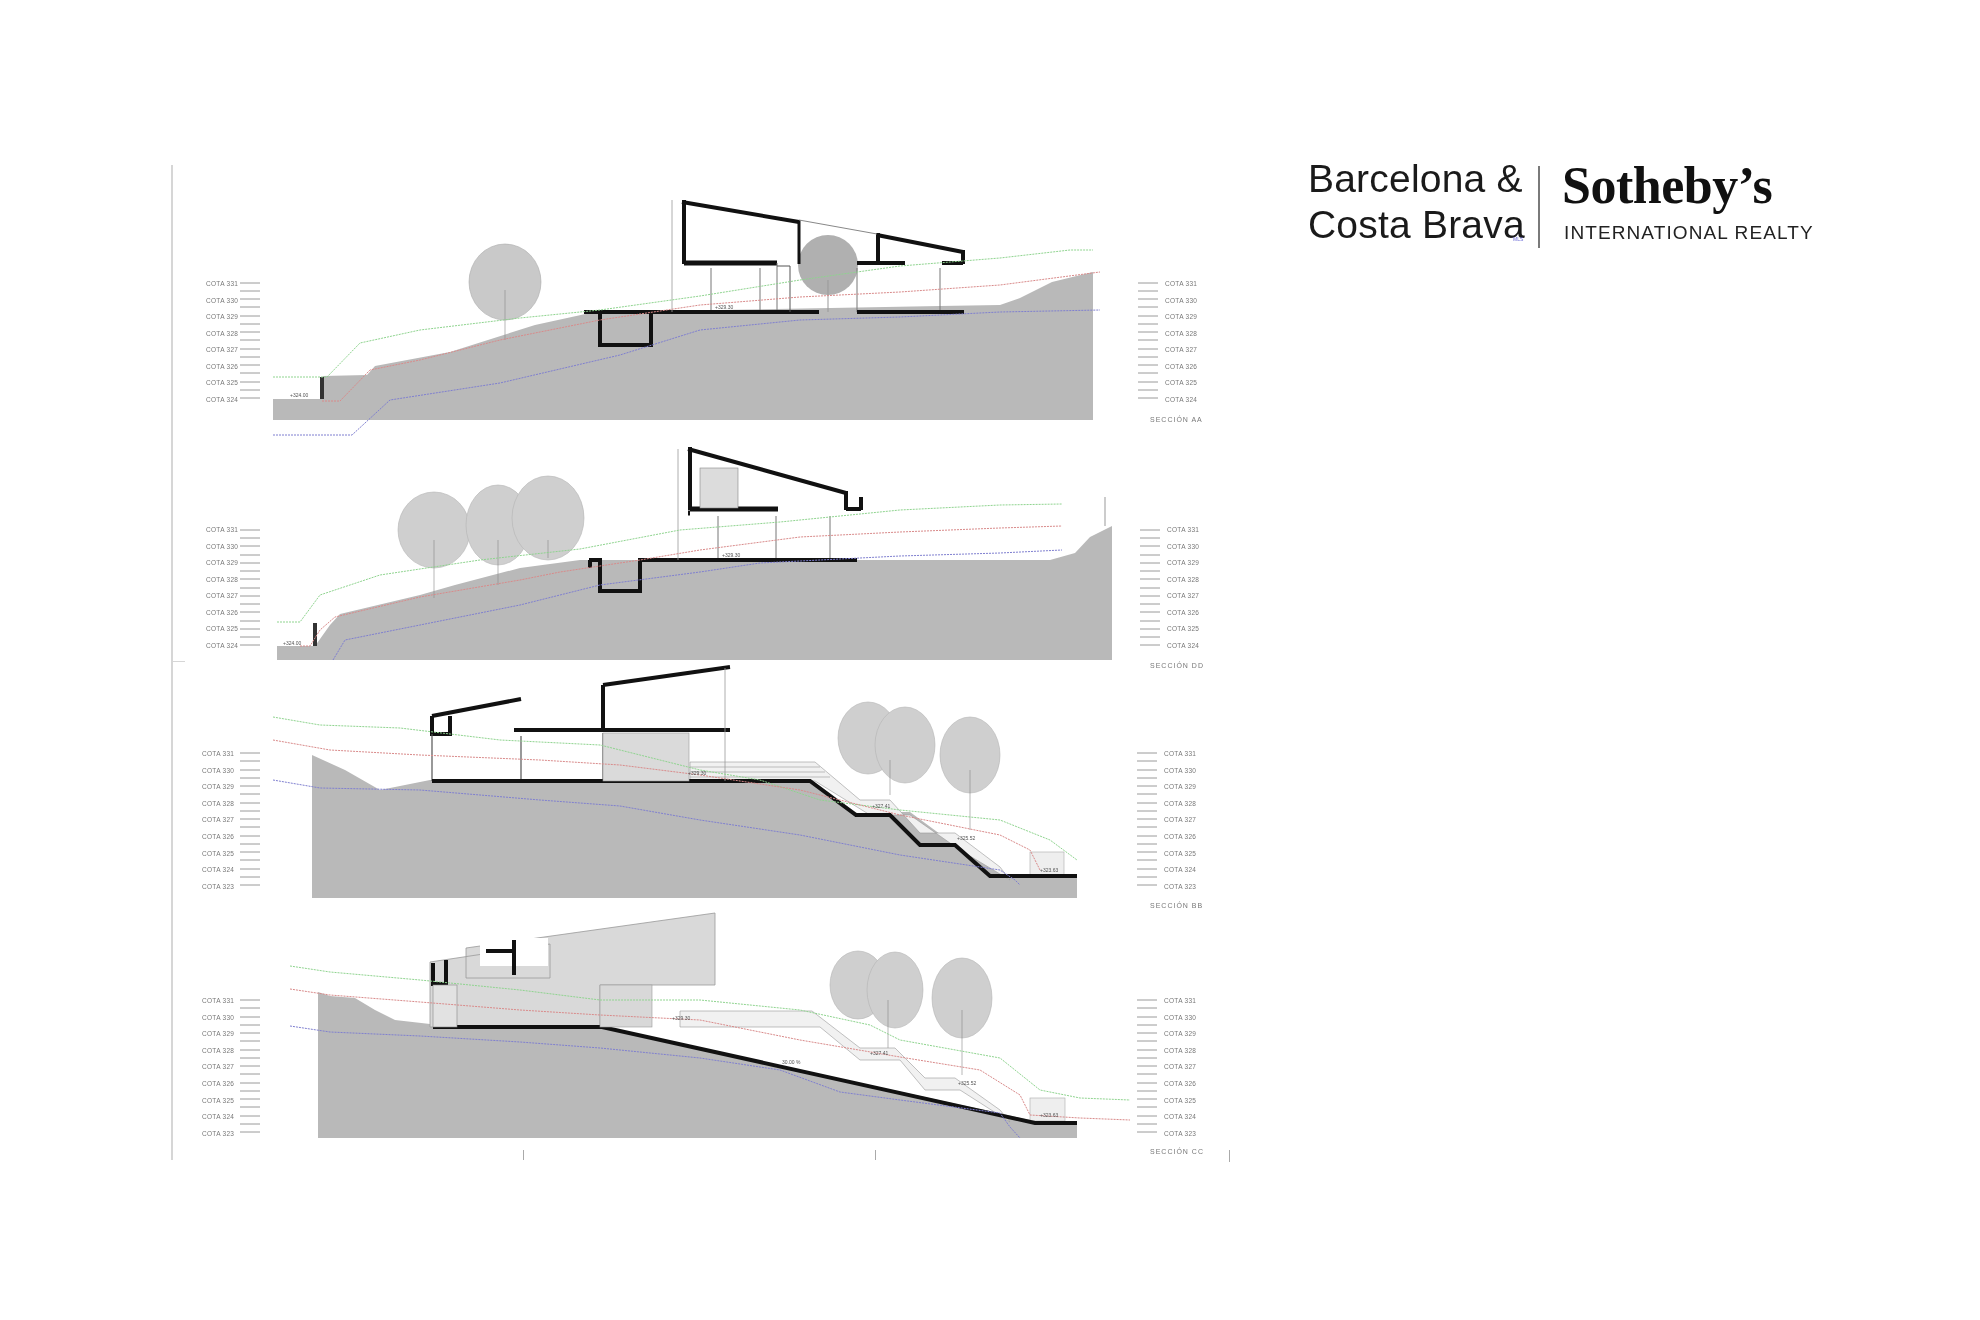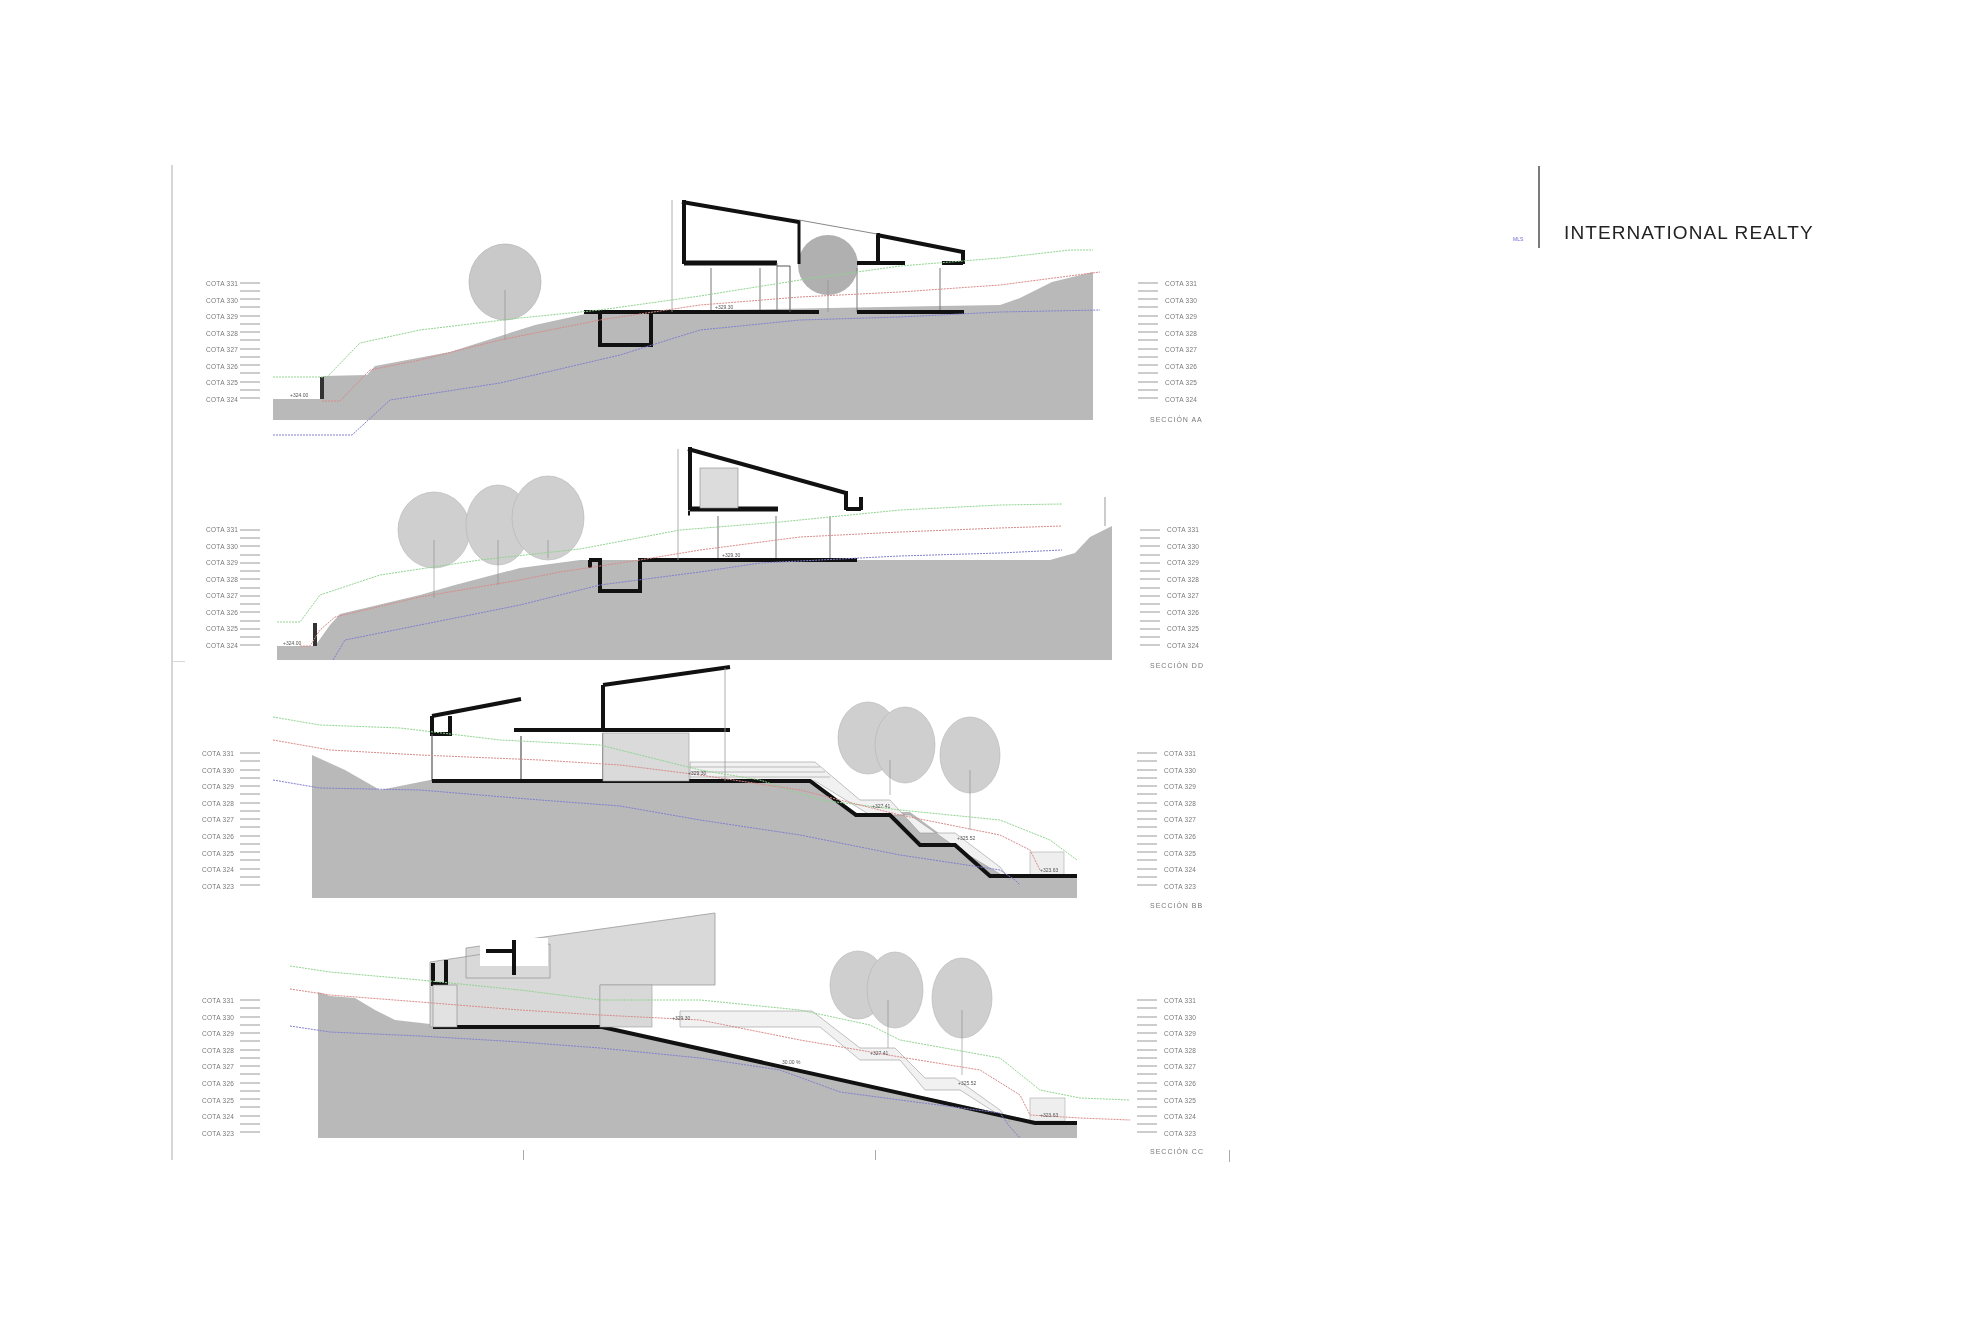--- a/index.html
+++ b/index.html
@@ -24,22 +24,27 @@
 
 <div class="sheet">
 
   <div class="frame-line" style="left:171px;top:165px;width:2px;height:995px;"></div>
   <div class="frame-line" style="left:171px;top:661px;width:14px;height:1px;"></div>
   <div class="frame-line" style="left:523px;top:1150px;width:1px;height:10px;background:#aaa;"></div>
   <div class="frame-line" style="left:875px;top:1150px;width:1px;height:10px;background:#aaa;"></div>
   <div class="frame-line" style="left:1229px;top:1150px;width:1px;height:12px;background:#aaa;"></div>
 
   <div class="logo">
+    <div class="bc">
+      <div>Barcelona &amp;</div>
+      <div>Costa Brava</div>
+    </div>
     <div class="mls">MLS</div>
     <div class="divider"></div>
+    <div class="sothebys">Sotheby’s</div>
     <div class="ir">INTERNATIONAL REALTY</div>
   </div>
 
   <div class="section" style="left:0;top:0;width:1980px;height:440px;">
 
     <div class="cota-col" style="left:206px;top:280px;">
       <span class="cota" style="top:0">COTA 331</span>
       <span class="cota" style="top:16.5px">COTA 330</span>
       <span class="cota" style="top:33px">COTA 329</span>
       <span class="cota" style="top:49.5px">COTA 328</span>

